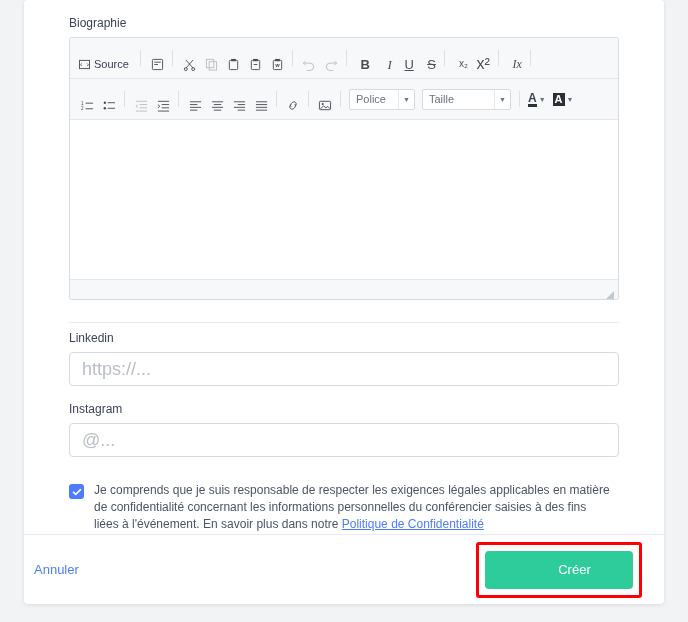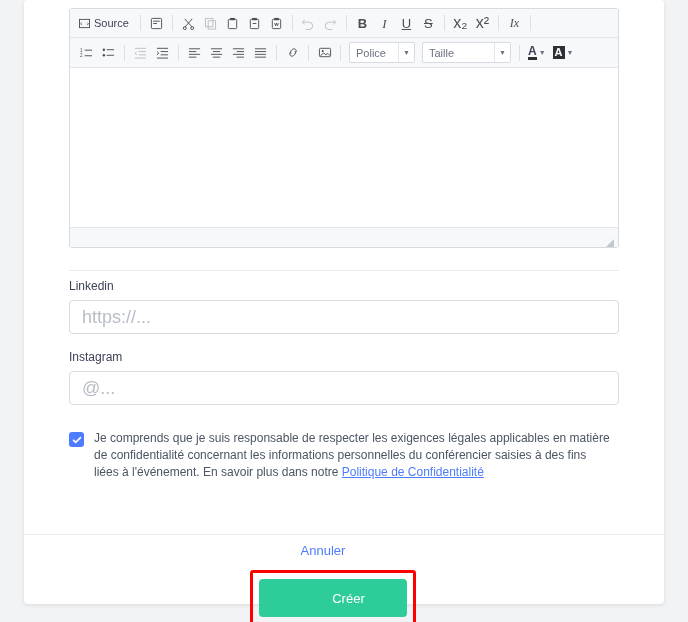--- a/index.html
+++ b/index.html
@@ -45,29 +45,30 @@
     display: flex;
     align-items: center;
     padding: 4px 6px;
     background: #f7f8f9;
     border-bottom: 1px solid #e3e6ea;
     gap: 1px;
     min-height: 27px;
   }
   .toolbar-row.second { border-bottom: 1px solid #e3e6ea; }
   .tb-btn {
-    display: flex; align-items: center; justify-content: center;
+    display: flex; align-items: center; justify-content: flex-end;
     min-width: 21px; height: 20px;
     padding: 0 3px;
     border-radius: 2px;
     color: #4a4f57;
     font-size: 12px;
     line-height: 1;
     cursor: pointer;
     position: relative;
+    margin-top: 12px;
   }
   .tb-btn.src {
     min-width: auto;
     padding: 0 6px 0 3px;
     font-size: 11px;
     gap: 4px;
   }
   .tb-btn.src .lbl { font-size: 11px; color: #3c4257; }
   .tb-sep {
     width: 1px; height: 16px;
@@ -193,22 +194,21 @@
   
   .modal-footer {
     position: absolute;
     left: 0; right: 0; bottom: 0;
     height: 70px;
     border-top: 1px solid #e9ebef;
     display: flex;
     align-items: center;
     justify-content: space-between;
     padding-right: 22px;
-    gap: 4px;
-    flex-direction: column;
+    gap: 16px;
   }
   .btn-cancel {
     background: none;
     border: none;
     color: #4d7cfe;
     font-size: 13px;
     cursor: pointer;
     padding: 8px 10px;
     margin-right: 20px;
     font-family: "Liberation Sans", sans-serif;
@@ -232,20 +232,21 @@
     padding-left: 37px;
   }
 </style>
 </head>
 <body>
 
 <div class="page">
   <div class="modal">
     <div class="modal-body">
 
+      <div class="field-label">Biographie</div>
 
       <div class="editor">
 
         <div class="toolbar-row">
           <div class="tb-btn src">
             <span>
               <svg width="11" height="11" viewBox="0 0 12 12">
                   <rect x="0.5" y="1.5" width="11" height="9" fill="none" stroke="#4a4f57"></rect>
                   <path d="M3 5l-1.3 1.3L3 7.6M9 5l1.3 1.3L9 7.6" stroke="#4a4f57" fill="none" stroke-width="1"></path>
                 </svg>
@@ -305,21 +306,21 @@
                 <path d="M11 8l2.5-2.5L11 3" stroke="#b9bec6" fill="none"></path>
                 <path d="M13.5 5.5h-7a4 4 0 000 8H10" stroke="#b9bec6" fill="none"></path>
               </svg>
           </div>
           <div class="tb-sep"></div>
           <div class="tb-btn" style="font-weight:bold;font-size:13px;">B</div>
           <div class="tb-btn" style="font-style:italic;font-size:13px;font-family:'Liberation Serif',serif;">I</div>
           <div class="tb-btn" style="text-decoration:underline;font-size:13px;">U</div>
           <div class="tb-btn" style="text-decoration:line-through;font-size:13px;">S</div>
           <div class="tb-sep"></div>
-          <div class="tb-btn" style="font-size:16px;">x₂</div>
+          <div class="tb-btn" style="font-size:10px;">x₂</div>
           <div class="tb-btn" style="font-size:16px;">x²</div>
           <div class="tb-sep"></div>
           <div class="tb-btn" style="font-size:12px;font-style:italic;font-family:'Liberation Serif',serif;">Ix</div>
           <div class="tb-sep"></div>
         </div>
 
         <div class="toolbar-row second">
           <div class="tb-btn">
             <svg width="13" height="13" viewBox="0 0 14 14">
                 <text x="0" y="6" font-size="5" fill="#4a4f57" font-family="Liberation Sans">1</text>

